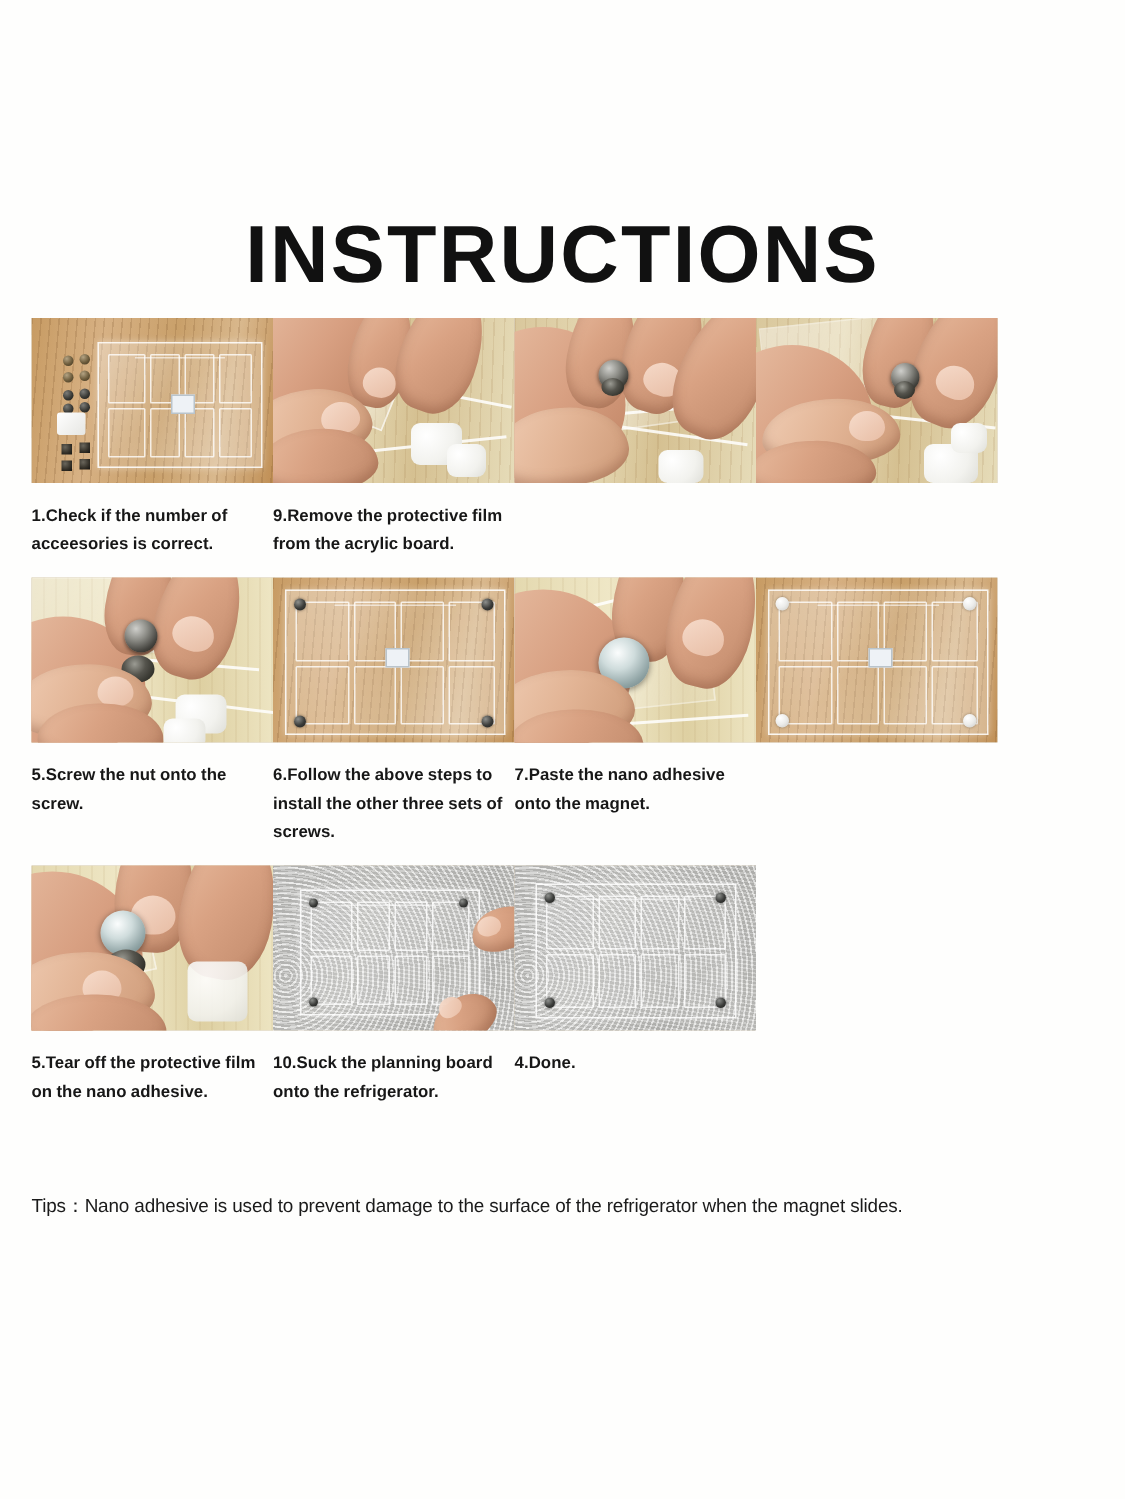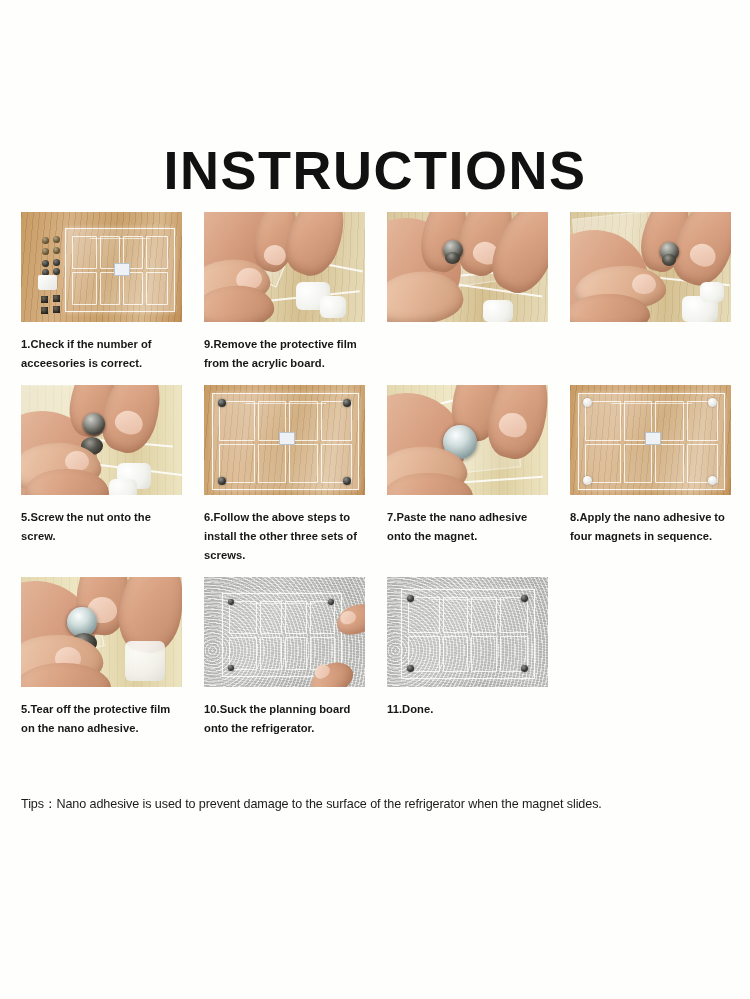--- a/index.html
+++ b/index.html
@@ -39,21 +39,20 @@
     width: 708px;
   }
   .step-row {
     display: flex;
     flex-direction: row;
     align-items: flex-start;
     margin-bottom: 12px;
   }
   .step-cell {
     width: 161px;
-    margin-right: 22px;
     position: relative;
   }
   .step-cell:last-child { margin-right: 0; }
 
   .photo {
     width: 161px;
     height: 110px;
     overflow: hidden;
     position: relative;
     background: #cfc4ad;
@@ -464,21 +463,20 @@
                 <i></i>
             </div>
             <div class="board-label" style="left:66px; top:38px;"></div>
           </div>
           <div class="magnetdot" style="left:13px; top:13px;"></div>
           <div class="magnetdot" style="left:138px; top:13px;"></div>
           <div class="magnetdot" style="left:13px; top:91px;"></div>
           <div class="magnetdot" style="left:138px; top:91px;"></div>
         </div>
       </div>
-      <div class="caption">8.Apply the nano adhesive to four magnets in sequence.</div>
     </div>
   </div>
 
   <div class="step-row">
 
     <div class="step-cell">
       <div class="photo">
         <div class="scene">
           <div class="wood-pale"></div>
           <div class="edge" style="left:0px; top:30px; width:76px; transform:rotate(-18deg);"></div>
@@ -548,21 +546,21 @@
                 <i></i>
                 <i></i>
             </div>
           </div>
           <div class="screwdot" style="left:20px; top:18px; width:7px; height:7px;"></div>
           <div class="screwdot" style="left:134px; top:18px; width:7px; height:7px;"></div>
           <div class="screwdot" style="left:20px; top:88px; width:7px; height:7px;"></div>
           <div class="screwdot" style="left:134px; top:88px; width:7px; height:7px;"></div>
         </div>
       </div>
-      <div class="caption">11.Done.</div>
+      <div class="caption">4.Done.</div>
     </div>
 
     <div class="step-cell">
       <div class="photo empty"></div>
     </div>
   </div>
 </div>
 
 <div class="tips">
   <div class="tips-line">Tips：Nano adhesive is used to prevent damage to the surface of the refrigerator when the magnet slides.</div>

